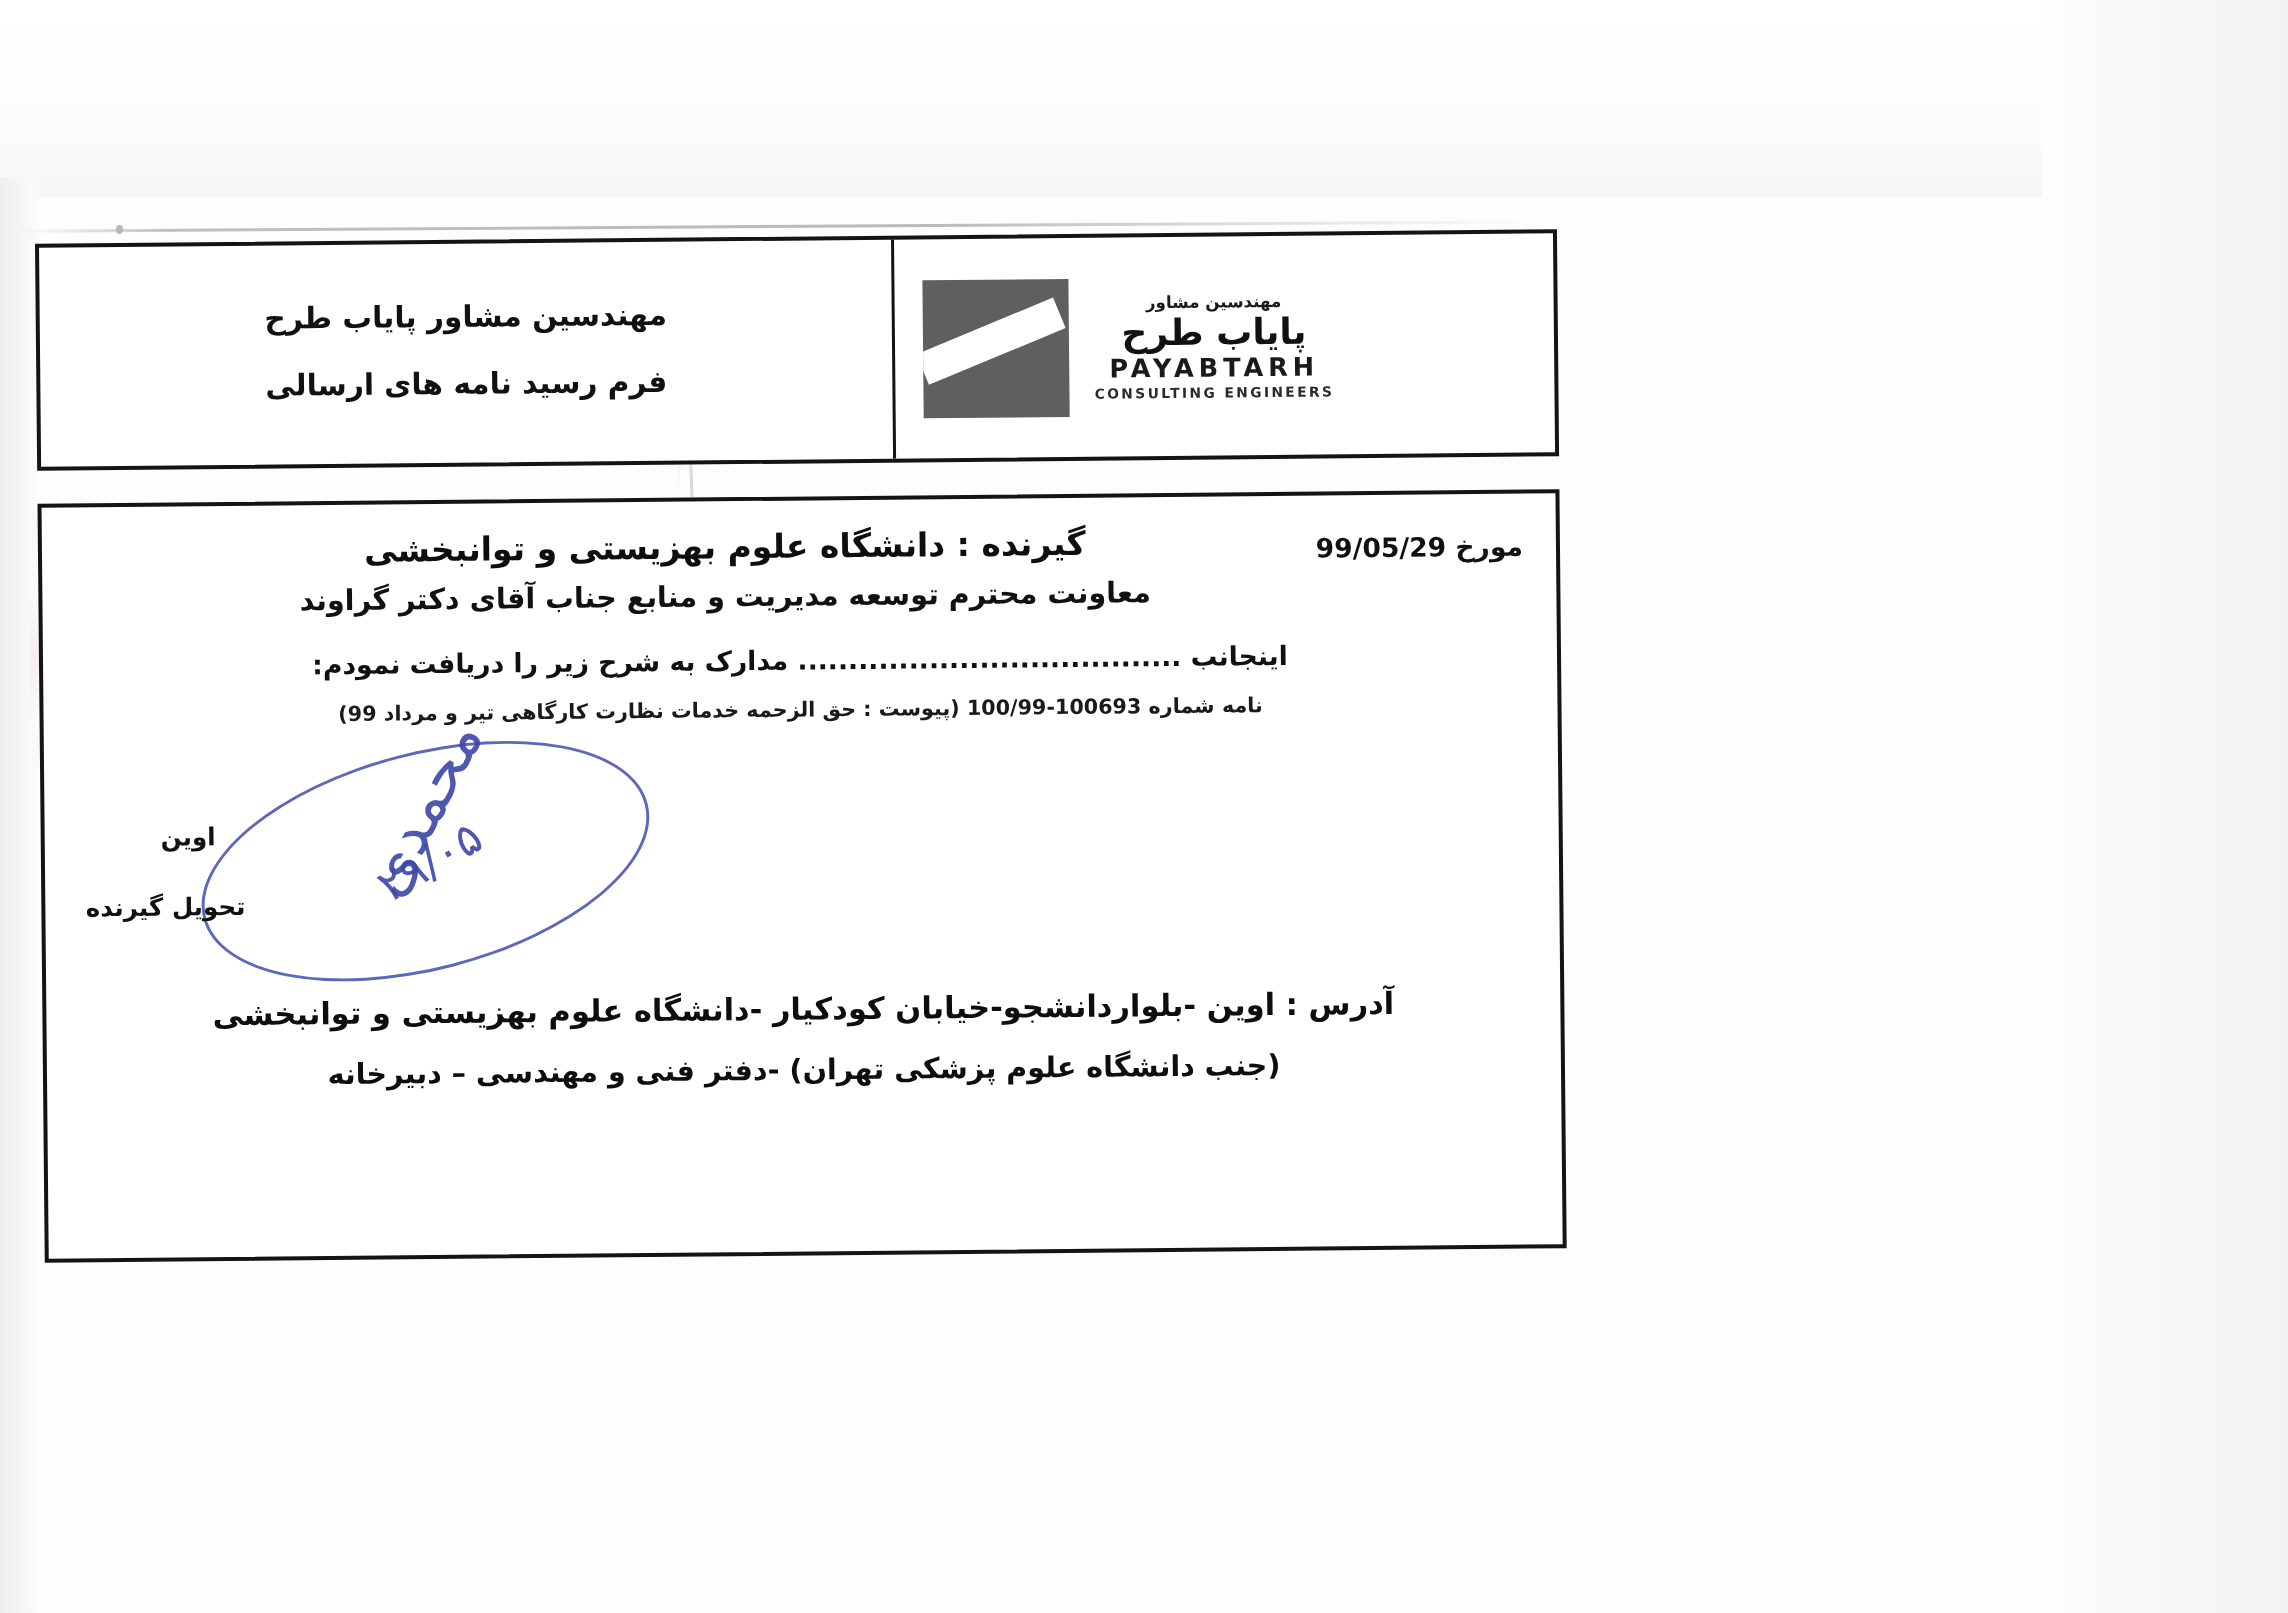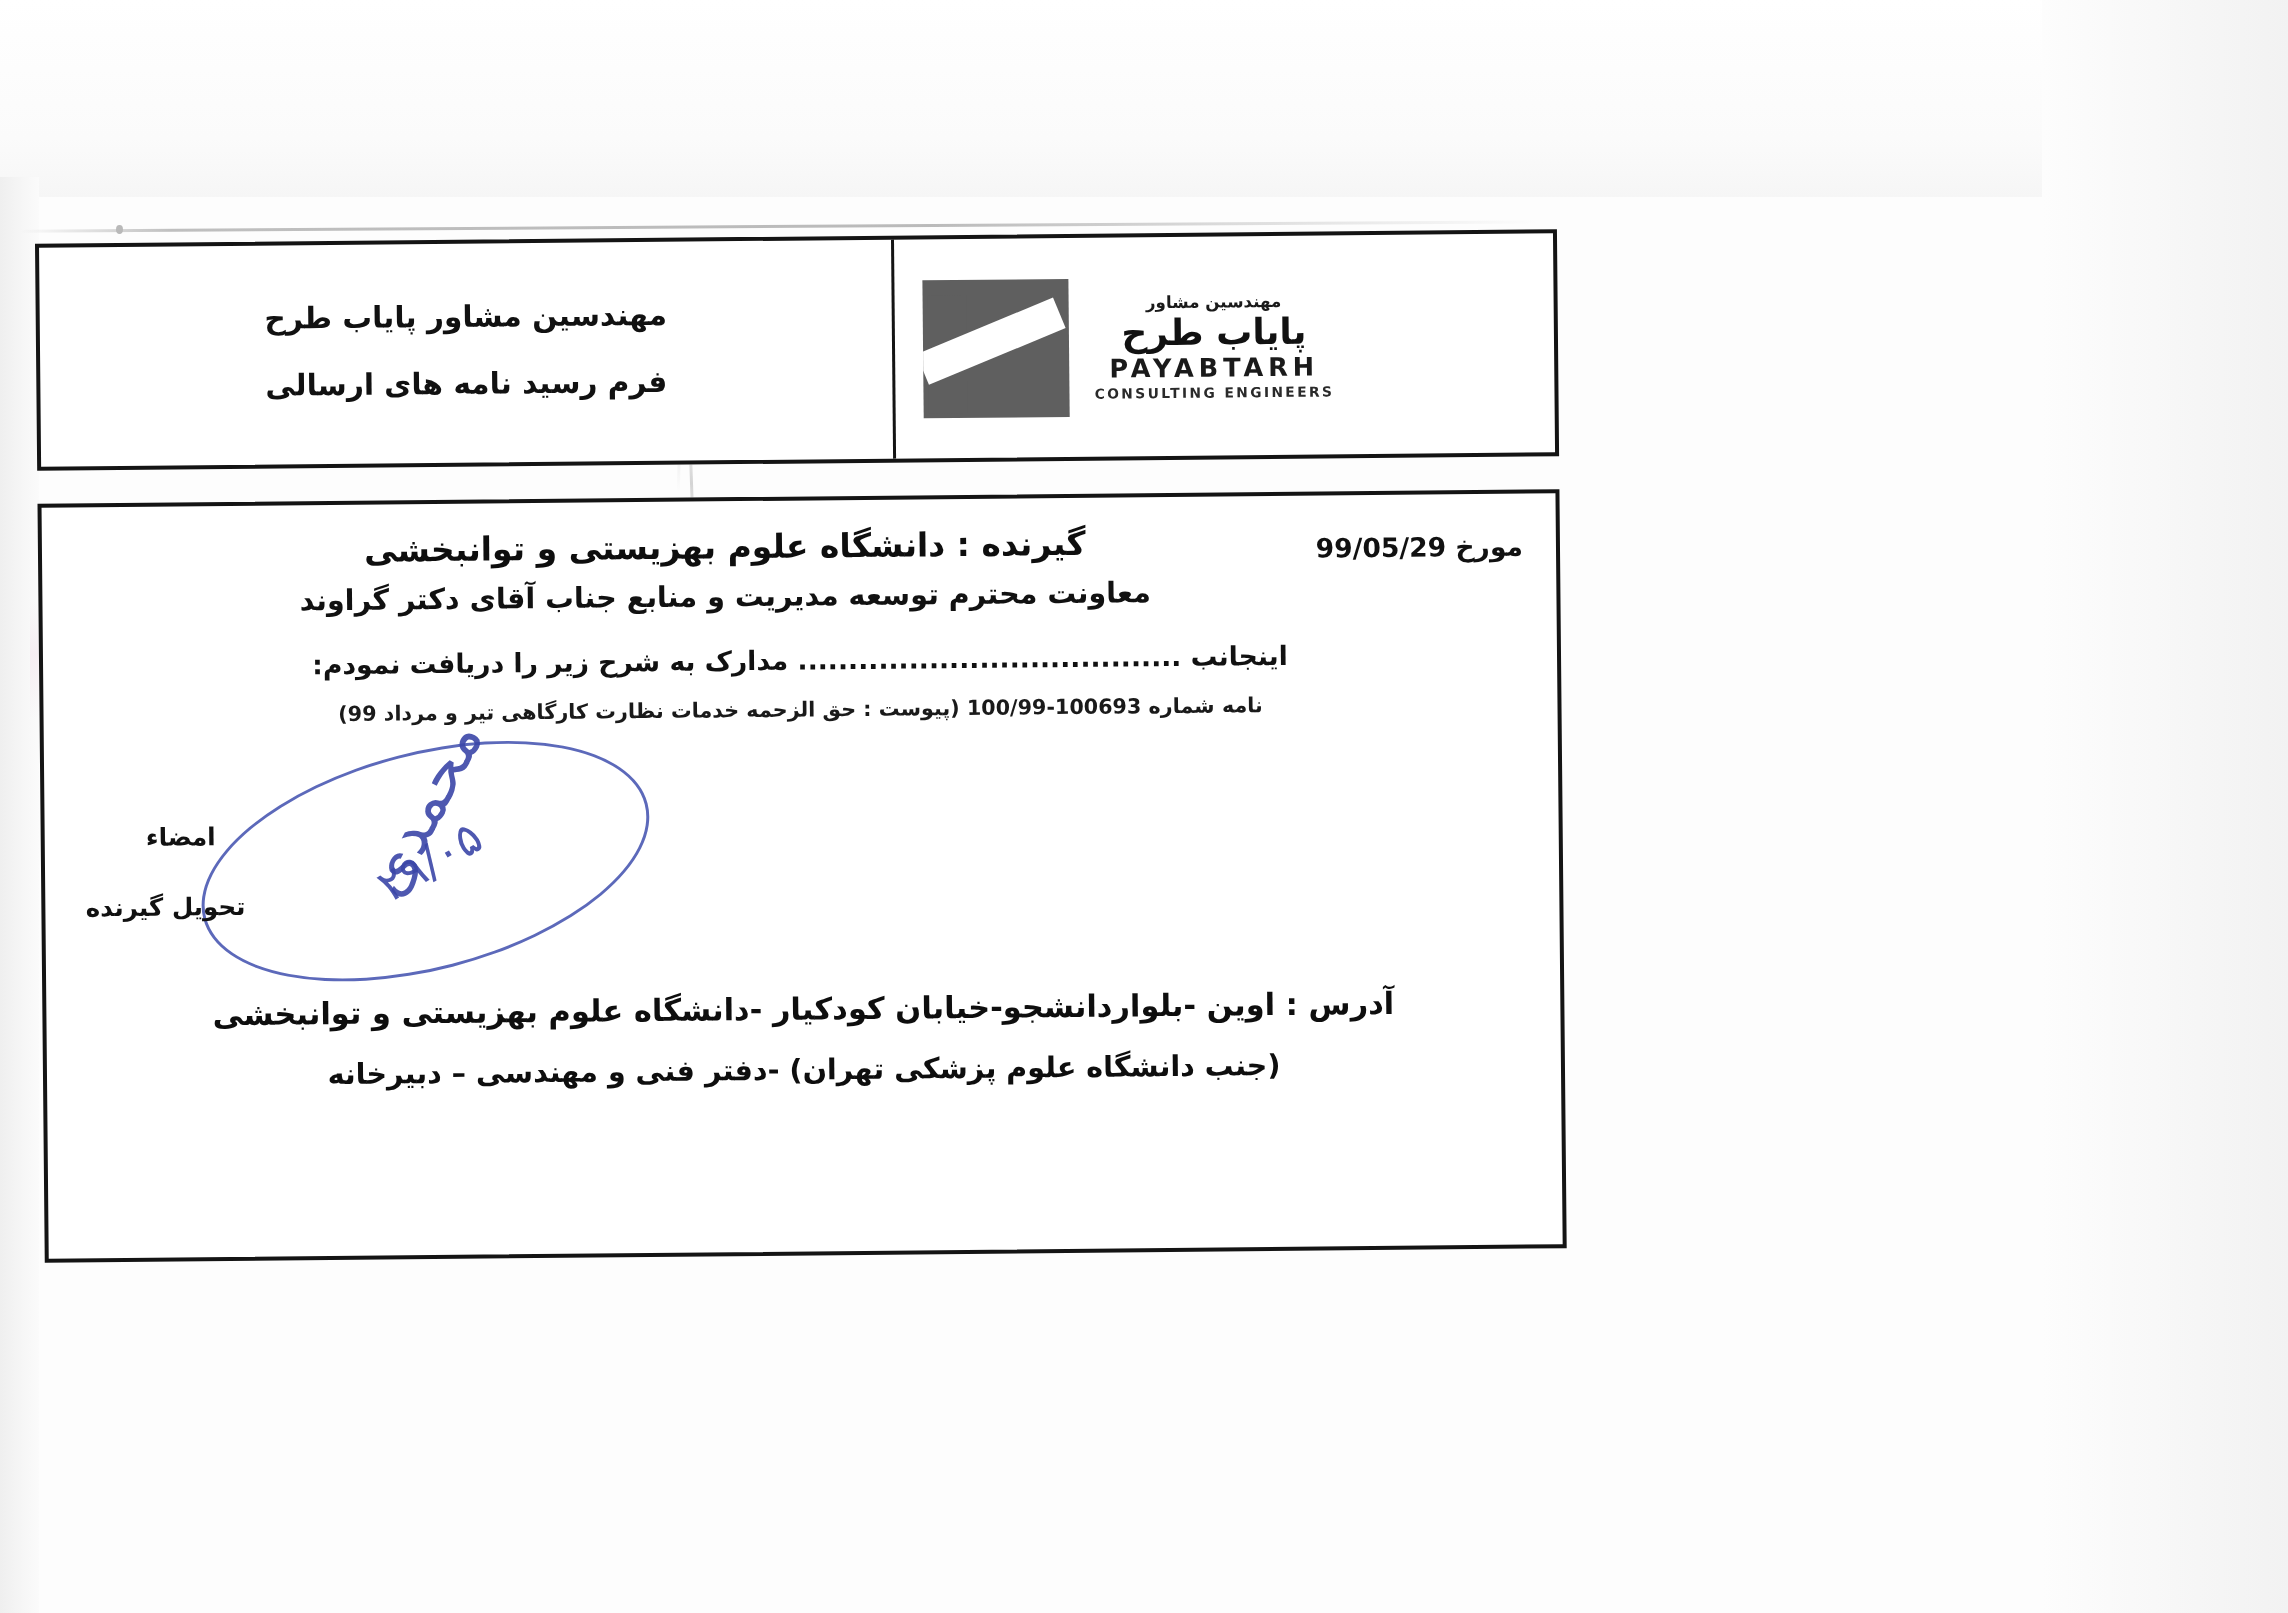--- a/index.html
+++ b/index.html
@@ -363,21 +363,21 @@
 
     <div class="line-sign">اینجانب ...................................... مدارک به شرح زیر را دریافت نمودم:</div>
 
     <div class="line-subject">نامه شماره 100693-100/99 (پیوست : حق الزحمه خدمات نظارت کارگاهی تیر و مرداد 99)</div>
 
     <div class="sig-area">
       <div class="ink-ellipse"></div>
       <div class="ink-sig">محمدی</div>
       <div class="ink-date">۲۹/۰۵</div>
 
-      <div class="label-emza">امضاء</div>
+      <div class="label-emza">اوین</div>
       <div class="label-tahvil">تحویل گیرنده</div>
     </div>
 
     <div class="addr-block">
       <div class="addr-line1">آدرس : اوین -بلواردانشجو-خیابان کودکیار -دانشگاه علوم بهزیستی و توانبخشی</div>
       <div class="addr-line2">(جنب دانشگاه علوم پزشکی تهران) -دفتر فنی و مهندسی – دبیرخانه</div>
     </div>
 
   </div>
 

